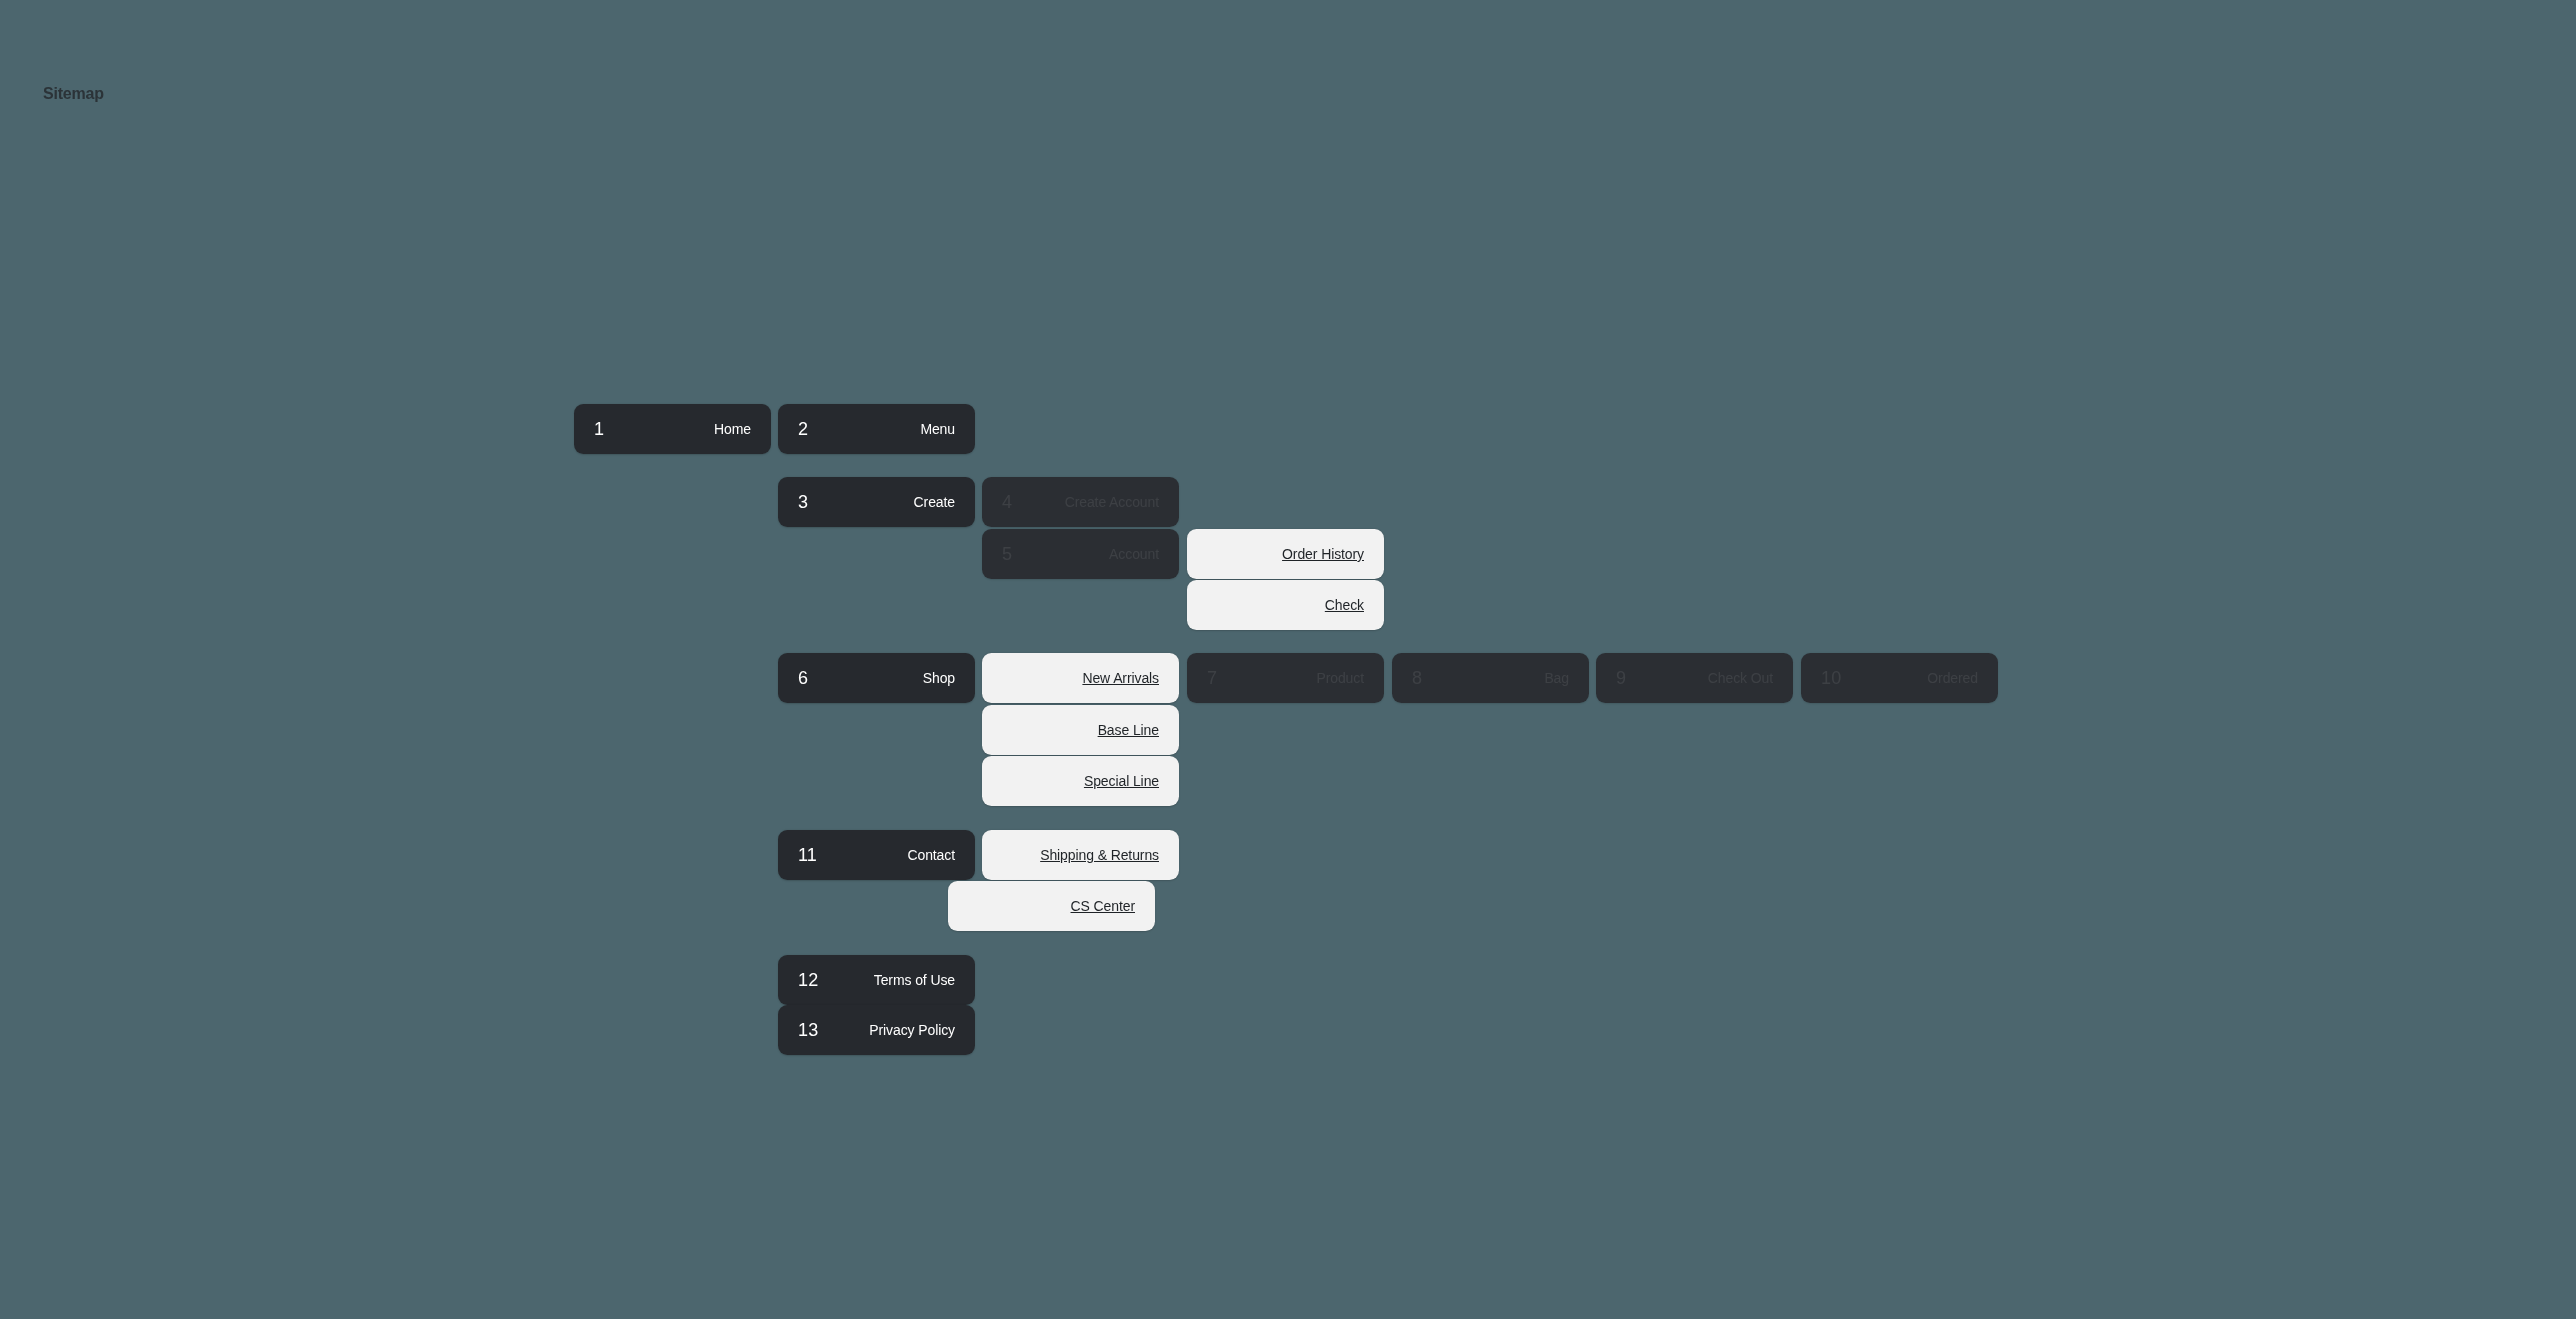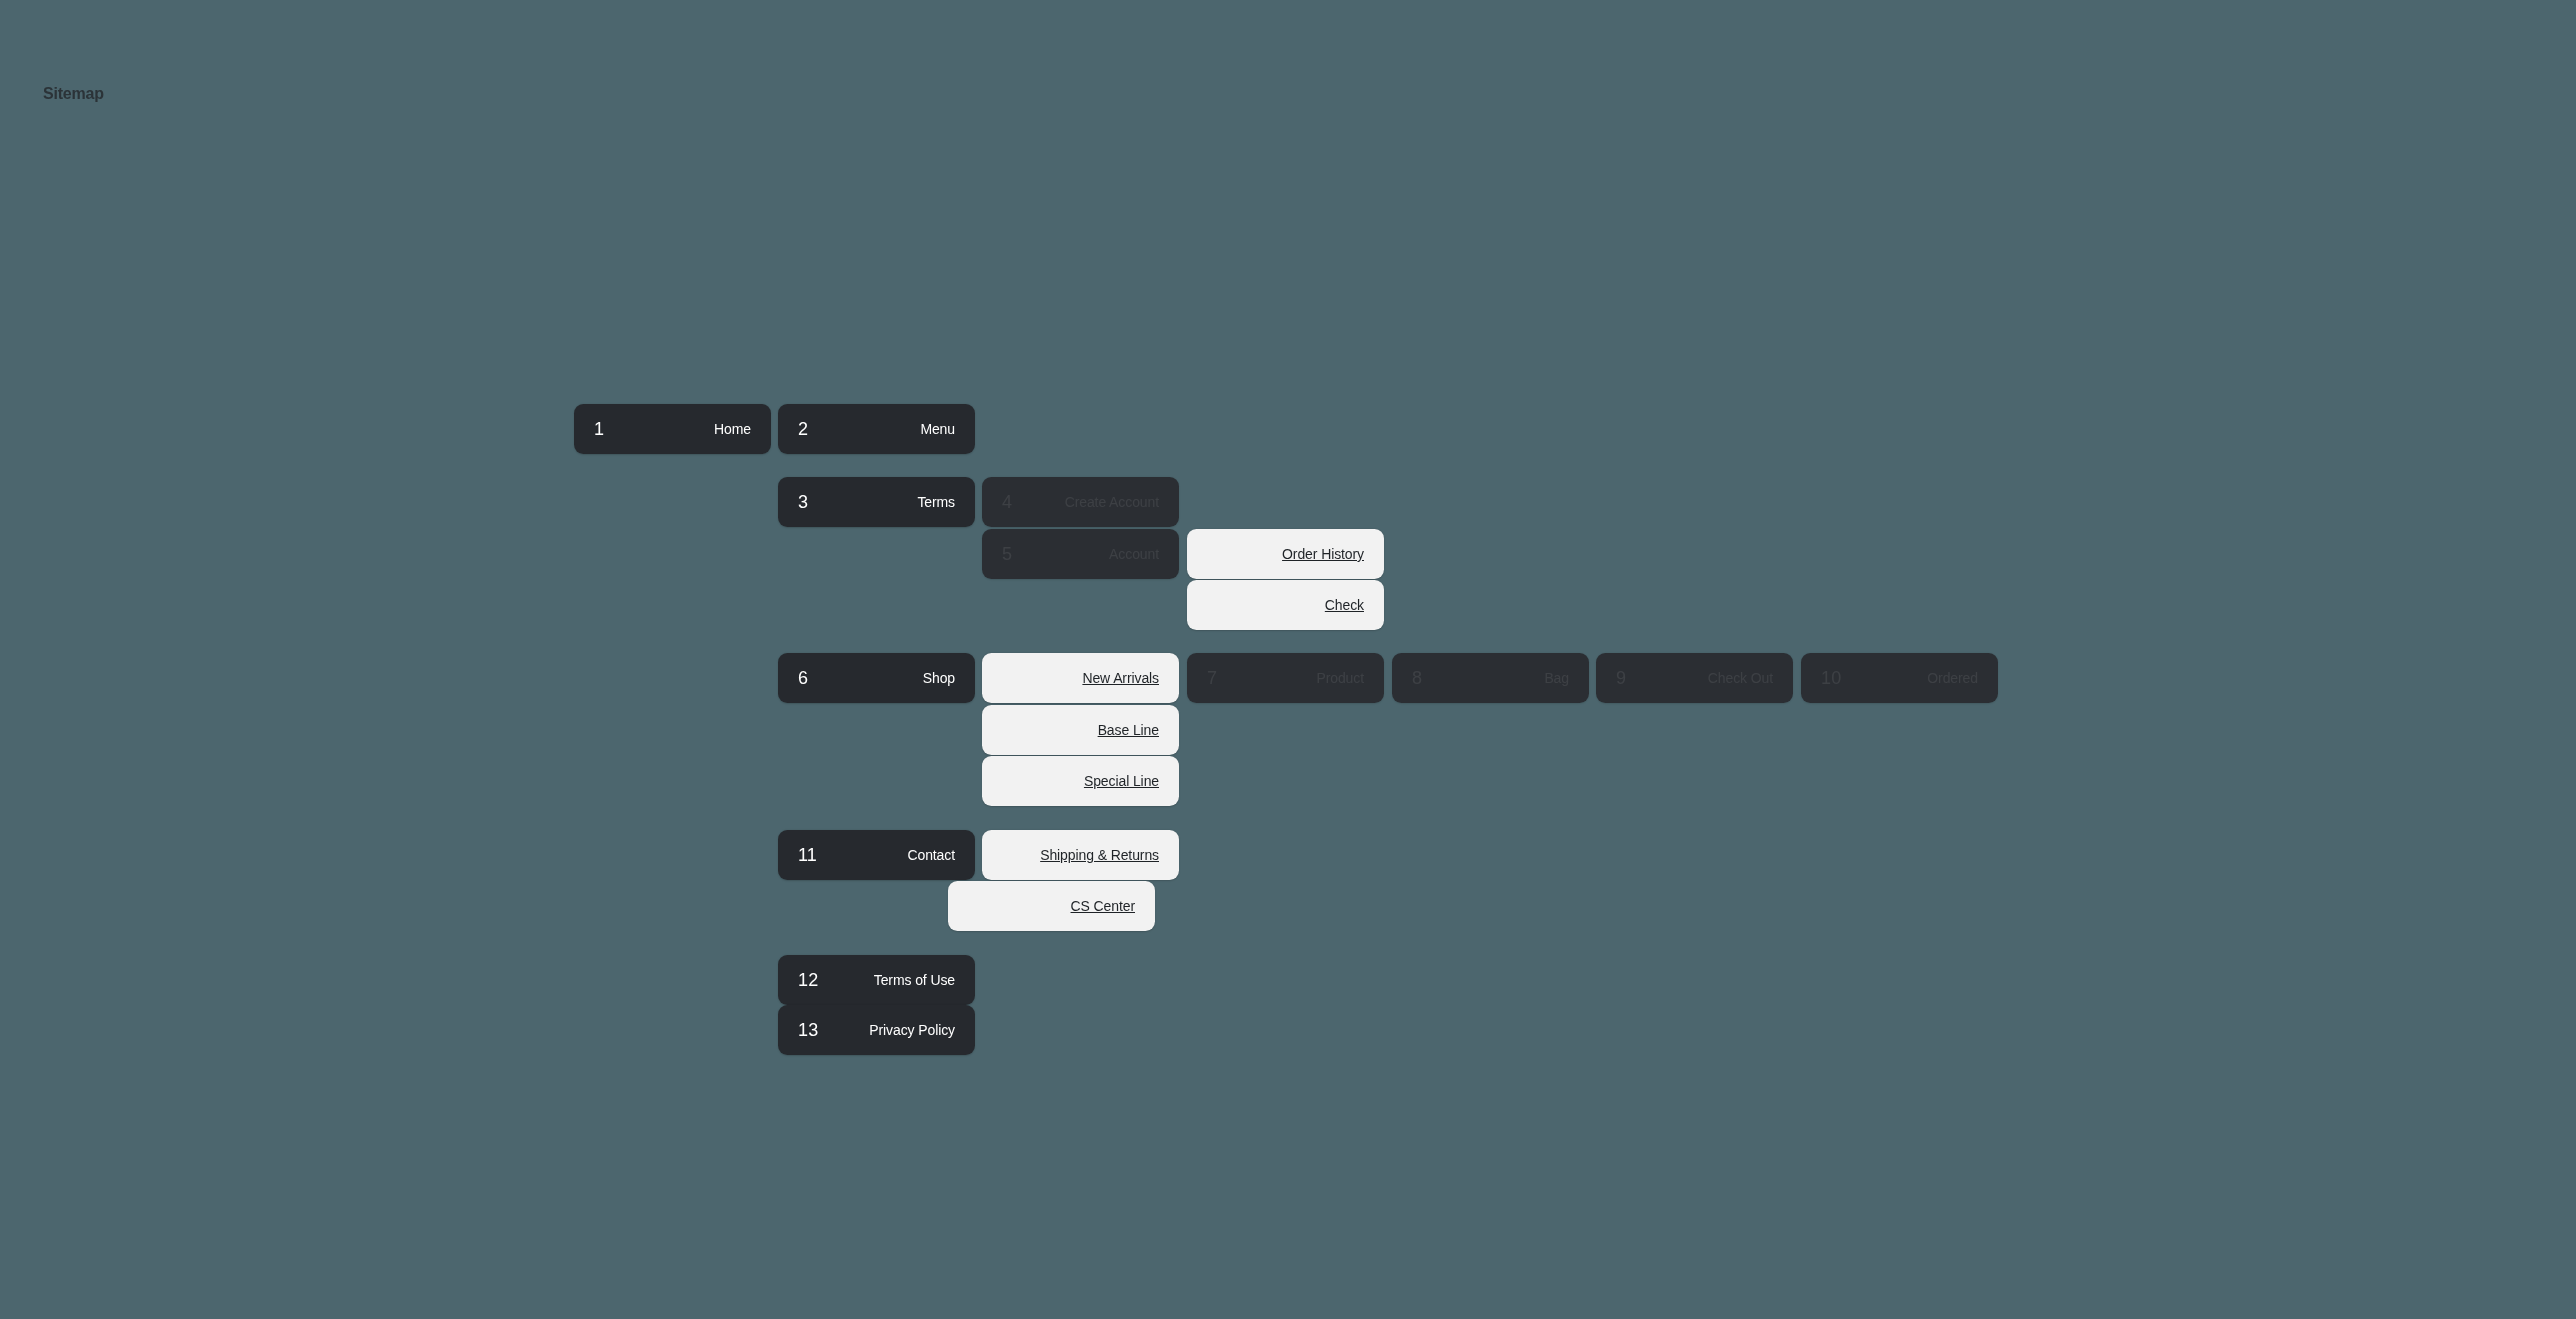--- a/index.html
+++ b/index.html
@@ -110,21 +110,21 @@
       <div class="node dark" style="left: 574px; top: 404px; width: 197px;">
         <span class="num">1</span>
         <span class="label">Home</span>
       </div>
       <div class="node dark" style="left: 778px; top: 404px; width: 197px;">
         <span class="num">2</span>
         <span class="label">Menu</span>
       </div>
       <div class="node dark" style="left: 778px; top: 477px; width: 197px;">
         <span class="num">3</span>
-        <span class="label">Terms</span>
+        <span class="label">Create</span>
       </div>
       <div class="node faded" style="left: 982px; top: 477px; width: 197px;">
         <span class="num">4</span>
         <span class="label">Create Account</span>
       </div>
       <div class="node faded" style="left: 982px; top: 529px; width: 197px;">
         <span class="num">5</span>
         <span class="label">Account</span>
       </div>
       <div class="node light" style="left: 1187px; top: 529px; width: 197px;">

